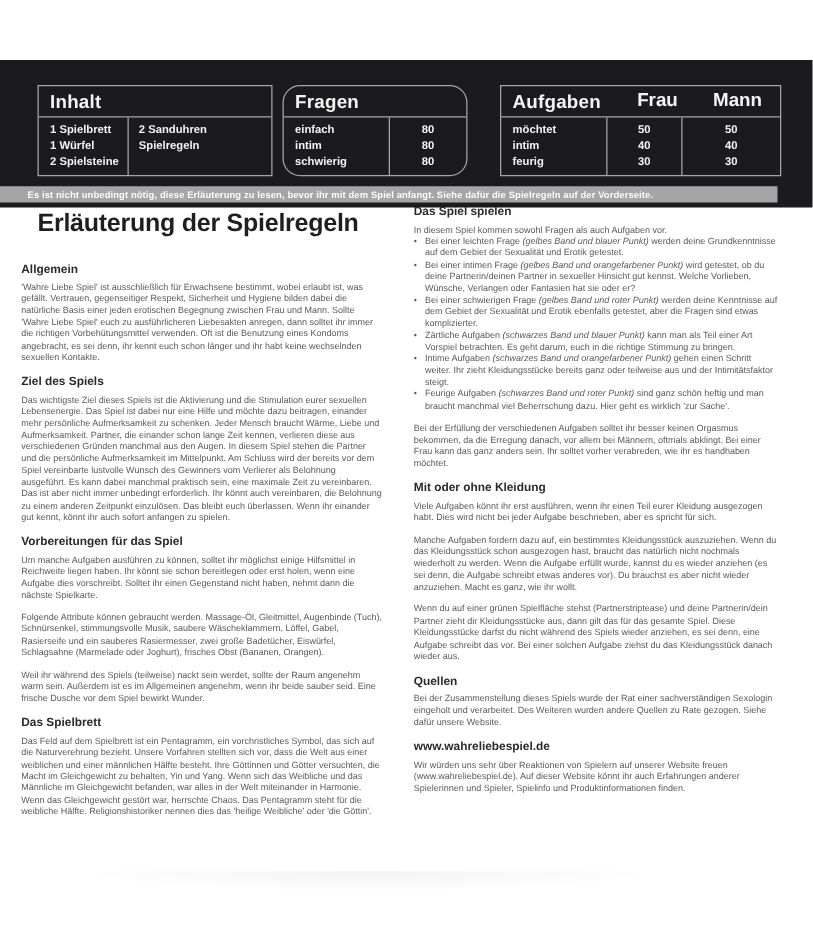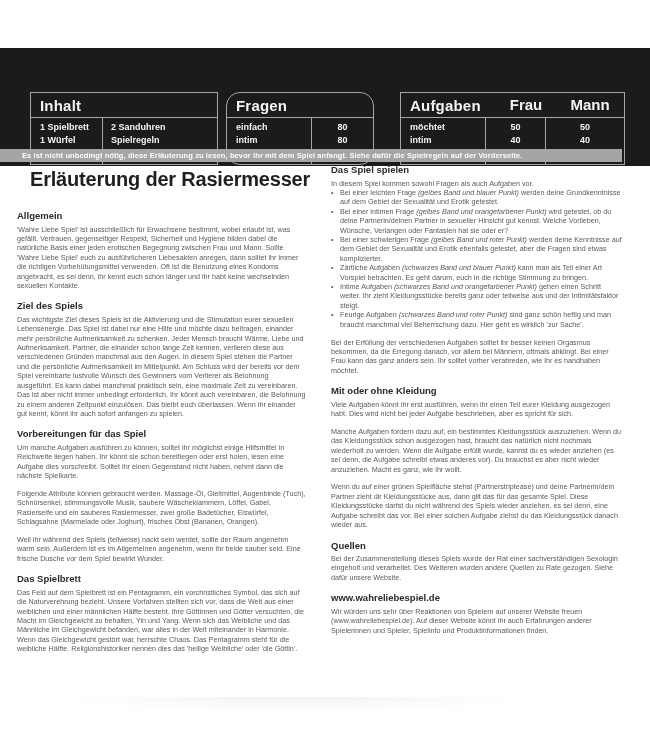--- a/index.html
+++ b/index.html
@@ -5,21 +5,21 @@
   html,body { margin:0; padding:0; }
   body {
     width:650px; height:750px; background:#ffffff; position:relative; overflow:hidden;
     font-family:"Liberation Sans", sans-serif;
     -webkit-font-smoothing:antialiased;
   }
   .sheet { position:absolute; inset:0; background:#fff; }
 
   
   .black-card { position:absolute; left:0; top:48px; width:650px; height:118px; background:#1b1b1d; }
-  .hbox { position:absolute; top:20px; height:73px; border:1px solid #a6a6a6; box-sizing:border-box; color:#f4f4f4;margin-top:24px; }
+  .hbox { position:absolute; top:20px; height:73px; border:1px solid #a6a6a6; box-sizing:border-box; color:#f4f4f4; }
   .hbox-title-row { border-bottom:1px solid #a6a6a6; height:25px; box-sizing:border-box; display:flex; align-items:center; }
   .hbox-title { font-size:15px; font-weight:bold; padding-left:9px; letter-spacing:.2px; }
   .hbox-body { display:flex; height:46px;justify-content:center; }
   .hcell { box-sizing:border-box; padding-top:3px; font-size:9px; font-weight:bold; line-height:13px; }
   .hcell .line { white-space:nowrap; }
   .brd-r { border-right:1px solid #a6a6a6; }
   .pad-l { padding-left:9px; }
   .ctr { text-align:center; }
 
   .box-inhalt   { left:30px;  width:188px; }
@@ -134,34 +134,34 @@
             <div class="line">30</div>
           </div>
       </div>
     </div>
 
     <div class="notice-bar">
       <span>Es ist nicht unbedingt nötig, diese Erläuterung zu lesen, bevor ihr mit dem Spiel anfangt. Siehe dafür die Spielregeln auf der Vorderseite.</span>
     </div>
   </div>
 
-  <h1 class="page-title">Erläuterung der Rasiermesser</h1>
+  <h1 class="page-title">Erläuterung der Spielregeln</h1>
 
   <div class="col col-left" id="left-col">
       <div class="section">
         <h3>Allgemein</h3>
         <p>'Wahre Liebe Spiel' ist ausschließlich für Erwachsene bestimmt, wobei erlaubt ist, was gefällt. Vertrauen, gegenseitiger Respekt, Sicherheit und Hygiene bilden dabei die natürliche Basis einer jeden erotischen Begegnung zwischen Frau und Mann. Sollte 'Wahre Liebe Spiel' euch zu ausführlicheren Liebesakten anregen, dann solltet ihr immer die richtigen Vorbehütungsmittel verwenden. Oft ist die Benutzung eines Kondoms angebracht, es sei denn, ihr kennt euch schon länger und ihr habt keine wechselnden sexuellen Kontakte.</p>
       </div>
       <div class="section">
         <h3>Ziel des Spiels</h3>
         <p>Das wichtigste Ziel dieses Spiels ist die Aktivierung und die Stimulation eurer sexuellen Lebensenergie. Das Spiel ist dabei nur eine Hilfe und möchte dazu beitragen, einander mehr persönliche Aufmerksamkeit zu schenken. Jeder Mensch braucht Wärme, Liebe und Aufmerksamkeit. Partner, die einander schon lange Zeit kennen, verlieren diese aus verschiedenen Gründen manchmal aus den Augen. In diesem Spiel stehen die Partner und die persönliche Aufmerksamkeit im Mittelpunkt. Am Schluss wird der bereits vor dem Spiel vereinbarte lustvolle Wunsch des Gewinners vom Verlierer als Belohnung ausgeführt. Es kann dabei manchmal praktisch sein, eine maximale Zeit zu vereinbaren. Das ist aber nicht immer unbedingt erforderlich. Ihr könnt auch vereinbaren, die Belohnung zu einem anderen Zeitpunkt einzulösen. Das bleibt euch überlassen. Wenn ihr einander gut kennt, könnt ihr auch sofort anfangen zu spielen.</p>
       </div>
       <div class="section">
         <h3>Vorbereitungen für das Spiel</h3>
-        <p>Um manche Aufgaben ausführen zu können, solltet ihr möglichst einige Hilfsmittel in Reichweite liegen haben. Ihr könnt sie schon bereitlegen oder erst holen, lesen eine Aufgabe dies vorschreibt. Solltet ihr einen Gegenstand nicht haben, nehmt dann die nächste Spielkarte.</p>
+        <p>Um manche Aufgaben ausführen zu können, solltet ihr möglichst einige Hilfsmittel in Reichweite liegen haben. Ihr könnt sie schon bereitlegen oder erst holen, wenn eine Aufgabe dies vorschreibt. Solltet ihr einen Gegenstand nicht haben, nehmt dann die nächste Spielkarte.</p>
         <p>Folgende Attribute können gebraucht werden. Massage-Öl, Gleitmittel, Augenbinde (Tuch), Schnürsenkel, stimmungsvolle Musik, saubere Wäscheklammern, Löffel, Gabel, Rasierseife und ein sauberes Rasiermesser, zwei große Badetücher, Eiswürfel, Schlagsahne (Marmelade oder Joghurt), frisches Obst (Bananen, Orangen).</p>
         <p>Weil ihr während des Spiels (teilweise) nackt sein werdet, sollte der Raum angenehm warm sein. Außerdem ist es im Allgemeinen angenehm, wenn ihr beide sauber seid. Eine frische Dusche vor dem Spiel bewirkt Wunder.</p>
       </div>
       <div class="section">
         <h3>Das Spielbrett</h3>
         <p>Das Feld auf dem Spielbrett ist ein Pentagramm, ein vorchristliches Symbol, das sich auf die Naturverehrung bezieht. Unsere Vorfahren stellten sich vor, dass die Welt aus einer weiblichen und einer männlichen Hälfte besteht. Ihre Göttinnen und Götter versuchten, die Macht im Gleichgewicht zu behalten, Yin und Yang. Wenn sich das Weibliche und das Männliche im Gleichgewicht befanden, war alles in der Welt miteinander in Harmonie. Wenn das Gleichgewicht gestört war, herrschte Chaos. Das Pentagramm steht für die weibliche Hälfte. Religionshistoriker nennen dies das 'heilige Weibliche' oder 'die Göttin'.</p>
       </div>
     </div>
   <div class="col col-right" id="right-col">
       <div class="section">

